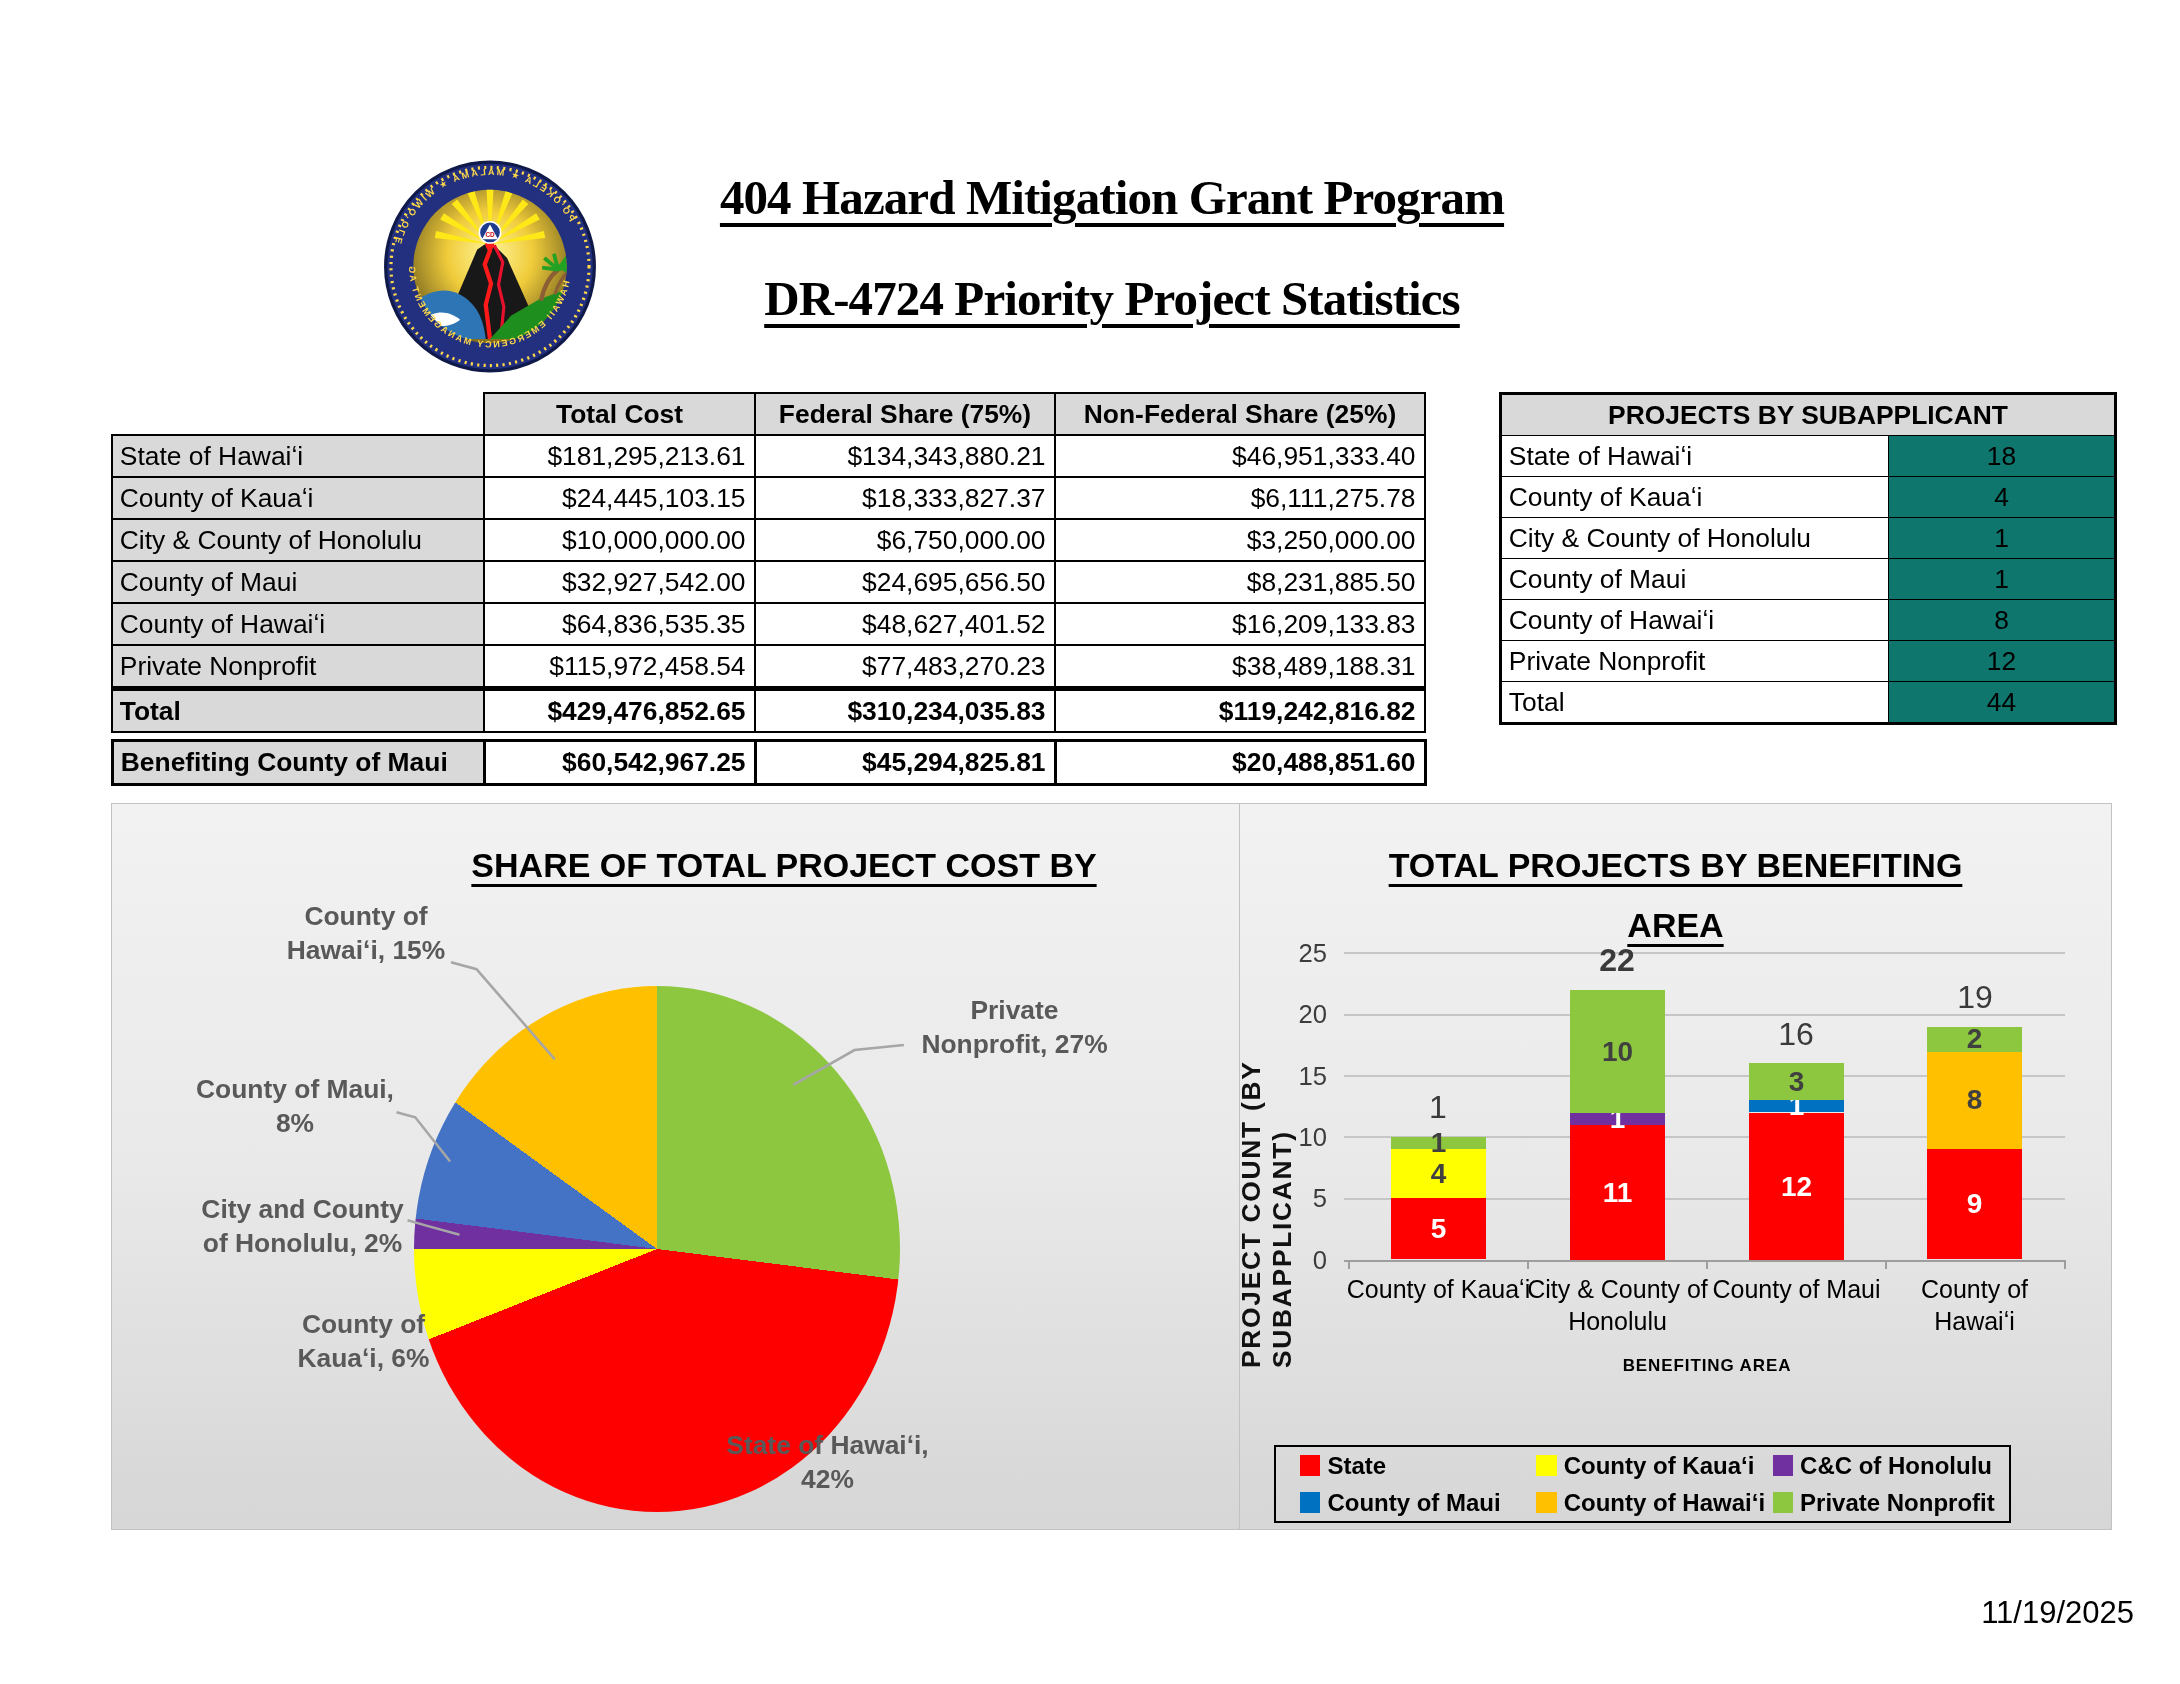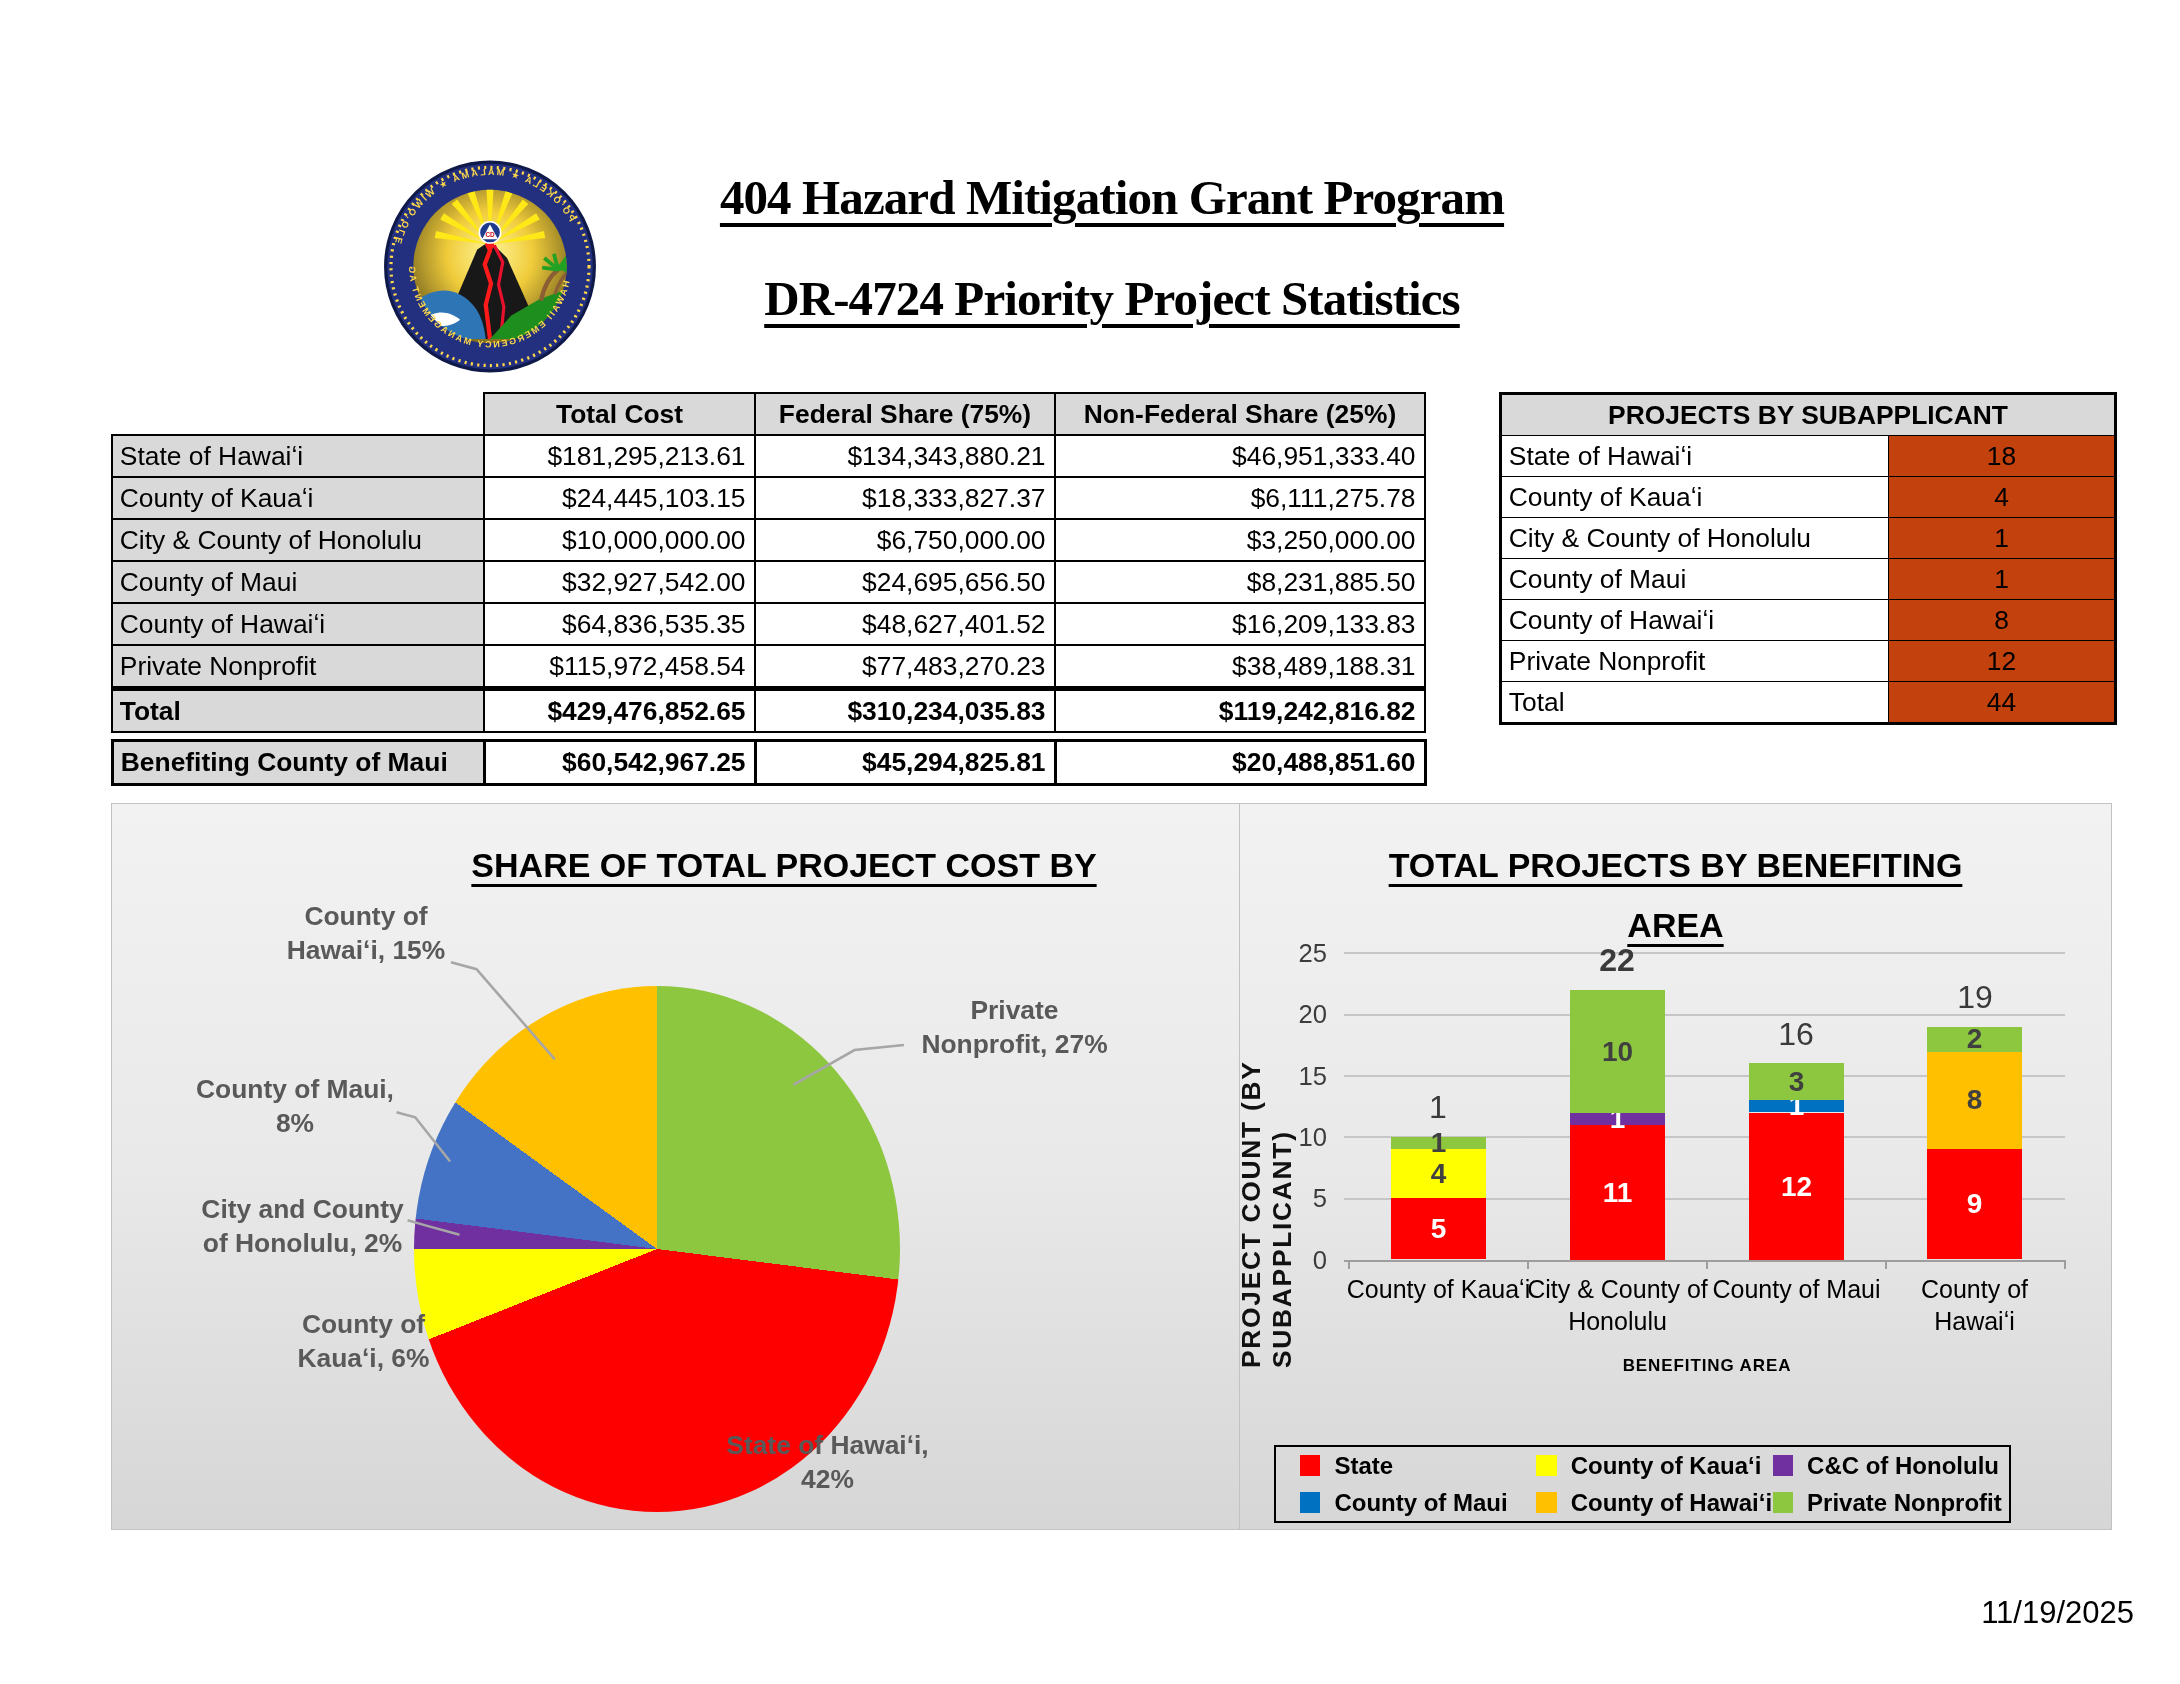--- a/index.html
+++ b/index.html
@@ -22,21 +22,21 @@
   tr.total-row th,tr.total-row td{font-weight:bold;border-top:5.1px solid #000 !important;}
   #benefit-table{left:111px;top:739px;width:1313px;}
   #benefit-table th,#benefit-table td{border:3.4px solid #000;height:41px;padding:0;white-space:nowrap;}
   #benefit-table .rowlab{font-weight:bold;}
   #benefit-table td.val{font-weight:bold;}
 
   #projects-table{left:1499px;top:392px;width:614px;border:3.4px solid #000;}
   #projects-table th,#projects-table td{border:1.7px solid #000;height:40px;padding:0;white-space:nowrap;}
   #projects-table th.ptitle{background:#D9D9D9;font-weight:bold;text-align:center;}
   td.pname{text-align:left;padding-left:6.8px !important;background:#fff;}
-  td.pval{text-align:center;background:#c2410c;}
+  td.pval{text-align:center;background:#0f766e;}
 
   
   .panel{position:absolute;top:803px;height:727px;box-sizing:border-box;border:1.7px solid #C2C2C2;
          background:linear-gradient(180deg,#F2F2F2 0%,#E9E9E9 50%,#D6D6D6 100%);}
   #pie-panel{left:111px;width:1346px;}
   #bar-panel{left:1239px;width:873px;}
   .chart-title{position:absolute;top:31px;left:0;right:0;text-align:center;font-weight:bold;font-size:34px;line-height:60px;}
   .chart-title span{text-decoration:underline;text-decoration-thickness:2.6px;text-underline-offset:6.8px;}
 
   
@@ -51,21 +51,21 @@
   .gridline{position:absolute;height:1.7px;background:#C6C6C6;}
   .baseline{position:absolute;height:1.7px;background:#9E9E9E;}
   .tickmark{position:absolute;width:1.7px;height:8.5px;background:#9E9E9E;}
   .ytick{position:absolute;left:34px;width:53px;text-align:right;font-size:25.6px;color:#3C3C3C;line-height:34px;}
   .seg{position:absolute;display:flex;align-items:center;justify-content:center;font-weight:bold;font-size:28px;overflow:visible;}
   .bar-total{position:absolute;width:102px;text-align:center;font-size:32px;color:#3A3A3A;}
   .xcat{position:absolute;top:470px;width:187px;text-align:center;font-size:25px;line-height:31.5px;color:#000;}
   #xlabel{position:absolute;top:552px;left:109px;width:716px;text-align:center;font-weight:bold;font-size:17px;letter-spacing:0.9px;}
   #legend{position:absolute;left:34px;top:641px;width:737px;height:78px;border:2.6px solid #000;box-sizing:border-box;
           display:grid;grid-template-columns:1fr 1fr 1fr;align-items:center;padding-left:24px;}
-  .leg-item{display:flex;align-items:center;gap:14px;font-weight:bold;font-size:24px;}
+  .leg-item{display:flex;align-items:center;gap:7px;font-weight:bold;font-size:24px;}
   .leg-swatch{width:20.4px;height:20.4px;display:inline-block;flex:0 0 20.4px;}
 
   #report-date{position:absolute;right:47px;top:1595px;font-size:31px;}
 </style>
 </head>
 <body>
 
 <div>
 
   <svg id="logo" viewBox="0 0 200 200">

